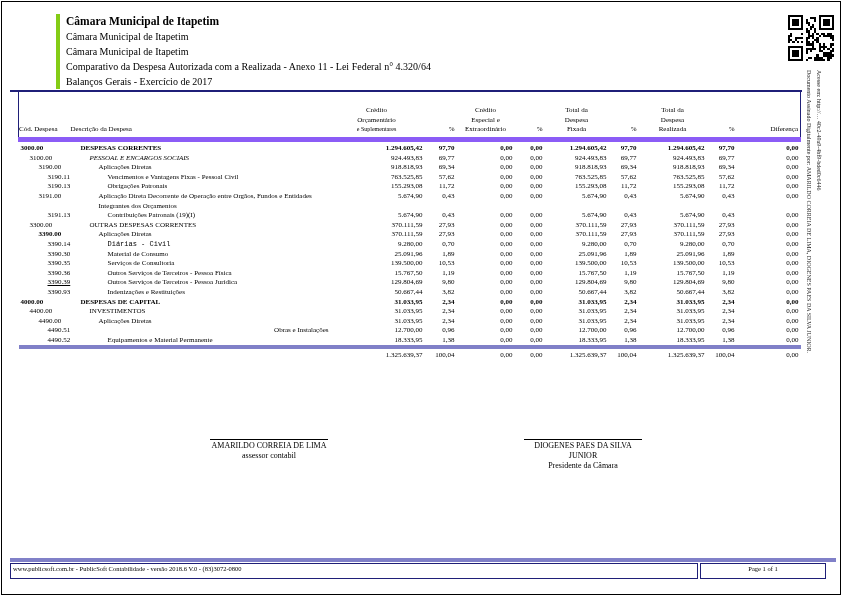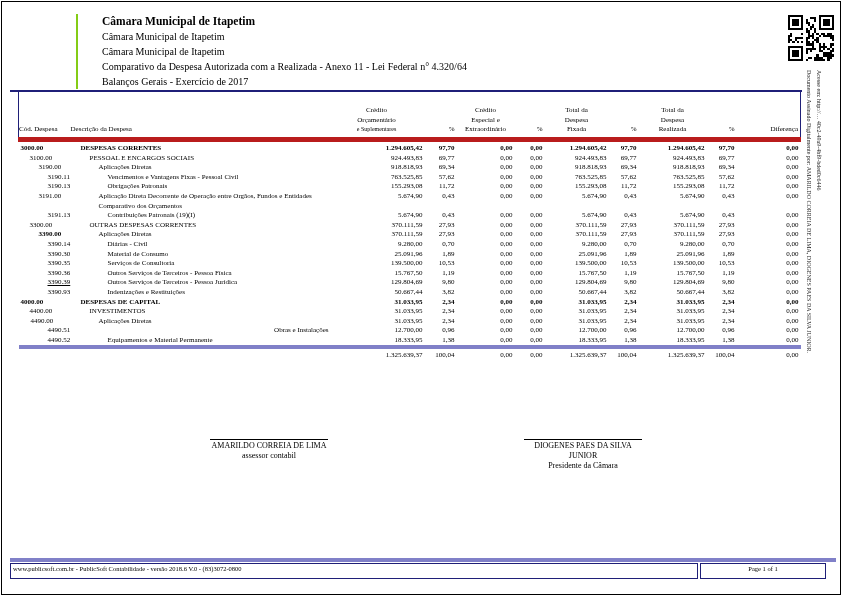--- a/index.html
+++ b/index.html
@@ -1,31 +1,31 @@
 <!DOCTYPE html>
 <html><head>
 <meta charset="utf-8">
 <style>
   html,body{margin:0;padding:0;background:#ffffff;}
   body{width:842px;height:596px;position:relative;overflow:hidden;
        font-family:"Liberation Serif","DejaVu Serif",serif;color:#000;}
   .page{position:absolute;inset:1px;border:1px solid #000;background:#fff;}
 
   
-  .hdr{position:absolute;left:74px;top:12px;border-left:2px solid #84cc16;padding-left:24px;}
+  .hdr{position:absolute;left:54px;top:12px;border-left:4px solid #84cc16;padding-left:6px;}
   .hdr .t1{font-size:11.5px;font-weight:bold;line-height:15px;}
   .hdr .t2{font-size:10px;line-height:15px;}
   .qr{position:absolute;left:786px;top:13px;width:46px;height:46px;}
 
   
   .tablewrap{position:absolute;left:8px;top:88px;width:792px;border-top:2px solid #1f1f78;}
   table{border-collapse:collapse;table-layout:fixed;width:782px;margin-left:8px;
         font-size:7px;line-height:9.6px;}
   thead th{vertical-align:bottom;font-weight:normal;padding:3px 0 2px 0;height:40px;
-           border-bottom:5px solid #b91c1c;}
+           border-bottom:5px solid #8b5cf6;}
   thead th:first-child{border-left:1px solid #1f1f78;}
   thead th:last-child{border-right:1px solid #1f1f78;}
   thead .hl{text-align:center;}
   thead .sm{font-size:6px;}
   thead th.left{text-align:left;}
   thead th.right{text-align:right;padding-right:2px;}
   td{vertical-align:top;padding:0;}
   td.num{text-align:right;padding-right:2px;white-space:nowrap;}
   td.desc div{white-space:nowrap;}
   tr.lvl0{font-weight:bold;}
@@ -344,21 +344,21 @@
             <td class="num">1.294.605,42</td>
             <td class="num">97,70</td>
             <td class="num">1.294.605,42</td>
             <td class="num">97,70</td>
             <td class="num">0,00</td>
           </tr>
           <tr>
             <td>
               <div style="margin-left: 11px;">3100.00</div>
             </td>
-            <td class="desc" style="padding-left: 19px;">
+            <td class="desc" style="padding-left: 19px; font-style: italic;">
               <div>PESSOAL E ENCARGOS SOCIAIS</div>
             </td>
             <td class="num">924.493,83</td>
             <td class="num">69,77</td>
             <td class="num">0,00</td>
             <td class="num">0,00</td>
             <td class="num">924.493,83</td>
             <td class="num">69,77</td>
             <td class="num">924.493,83</td>
             <td class="num">69,77</td>
@@ -414,21 +414,21 @@
             <td class="num">155.293,08</td>
             <td class="num">11,72</td>
             <td class="num">0,00</td>
           </tr>
           <tr>
             <td>
               <div style="margin-left: 20px;">3191.00</div>
             </td>
             <td class="desc" style="padding-left: 28px;">
               <div>Aplicação Direta Decorrente de Operação entre Orgãos, Fundos e Entidades</div>
-              <div>Comparativo dos Orçamentos</div>
+              <div>Integrantes dos Orçamentos</div>
             </td>
             <td class="num">5.674,90</td>
             <td class="num">0,43</td>
             <td class="num">0,00</td>
             <td class="num">0,00</td>
             <td class="num">5.674,90</td>
             <td class="num">0,43</td>
             <td class="num">5.674,90</td>
             <td class="num">0,43</td>
             <td class="num">0,00</td>
@@ -481,21 +481,21 @@
             <td class="num">370.111,59</td>
             <td class="num">27,93</td>
             <td class="num">370.111,59</td>
             <td class="num">27,93</td>
             <td class="num">0,00</td>
           </tr>
           <tr>
             <td>
               <div style="margin-left: 29px;">3390.14</div>
             </td>
-            <td class="desc" style="padding-left: 37px;">
+            <td class="desc" style="padding-left: 37px; font-family: Liberation Mono, monospace;">
               <div>Diárias - Civil</div>
             </td>
             <td class="num">9.280,00</td>
             <td class="num">0,70</td>
             <td class="num">0,00</td>
             <td class="num">0,00</td>
             <td class="num">9.280,00</td>
             <td class="num">0,70</td>
             <td class="num">9.280,00</td>
             <td class="num">0,70</td>
@@ -615,21 +615,21 @@
             <td class="num">0,00</td>
             <td class="num">0,00</td>
             <td class="num">31.033,95</td>
             <td class="num">2,34</td>
             <td class="num">31.033,95</td>
             <td class="num">2,34</td>
             <td class="num">0,00</td>
           </tr>
           <tr>
             <td>
-              <div style="margin-left: 12px;">4490.00</div>
+              <div style="margin-left: 20px;">4490.00</div>
             </td>
             <td class="desc" style="padding-left: 28px;">
               <div>Aplicações Diretas</div>
             </td>
             <td class="num">31.033,95</td>
             <td class="num">2,34</td>
             <td class="num">0,00</td>
             <td class="num">0,00</td>
             <td class="num">31.033,95</td>
             <td class="num">2,34</td>

